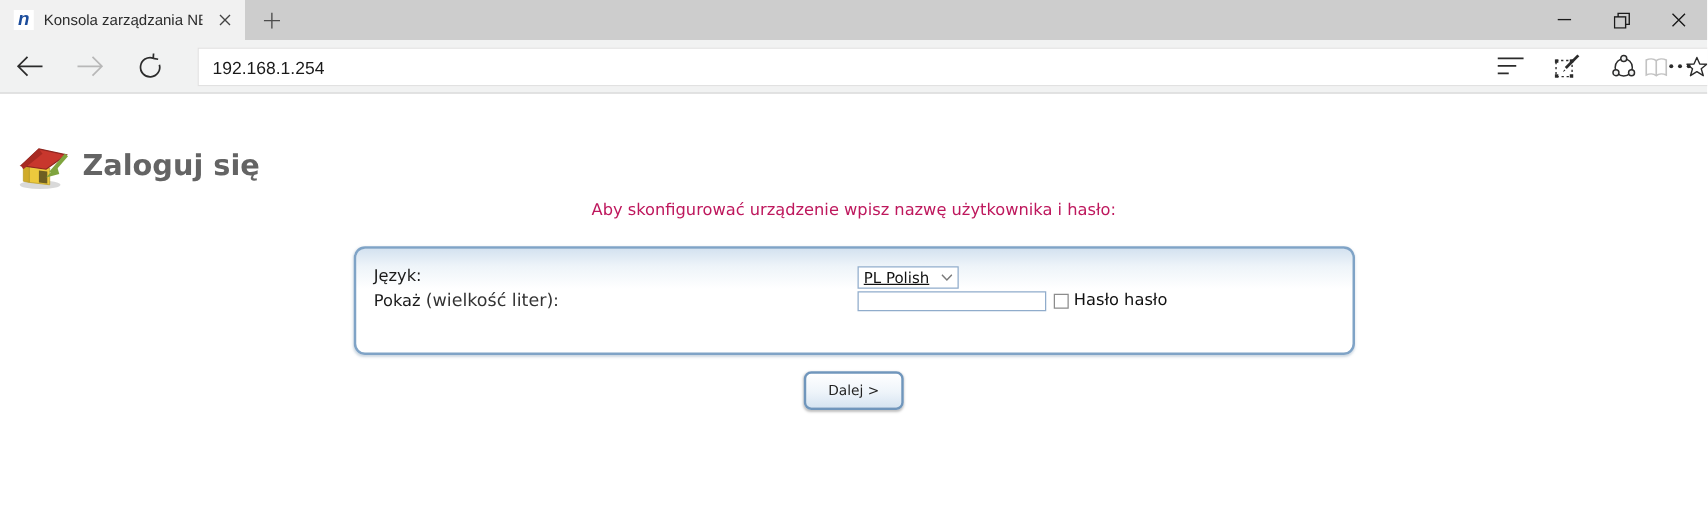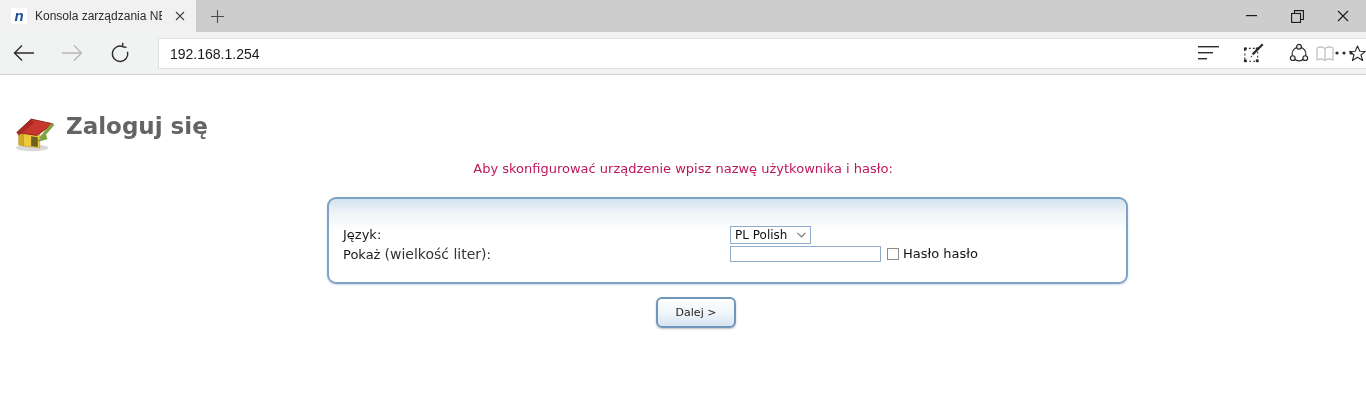--- a/index.html
+++ b/index.html
@@ -25,46 +25,46 @@
   .nav-btn { width:48px; height:100%; display:flex; align-items:center; justify-content:center; }
   .addressbar { position:absolute; left:158px; top:6px; width:1220px; height:31px; background:#fff;
                 border:1px solid #e1e1e1; display:flex; align-items:center; padding:0 4px 0 11px; }
   .url { flex:1; font-size:14px; color:#1a1a1a; }
   .ab-icon { width:32px; height:100%; display:flex; align-items:center; justify-content:center; }
   .tool-group { position:absolute; right:0; top:0; height:100%; display:flex; }
   .tool-btn { width:45px; height:100%; display:flex; align-items:center; justify-content:center; }
 
   
   .page { position:relative; height:343px; background:#fff; font-family:"DejaVu Sans", sans-serif; }
-  .page-header { position:absolute; top:38px; left:11px; display:flex; gap:9px; }
+  .page-header { position:absolute; top:38px; left:11px; display:flex; align-items:center; gap:9px; }
   .page-title { font-size:23px; font-weight:bold; color:#646464; }
   .instruction { position:absolute; top:86px; left:0; right:0; text-align:center; font-size:13px; color:#be185d; }
 
   .formbox { position:absolute; top:122px; left:283px; width:801px; height:87px;
              border:2px solid #7fa3c6; border-radius:9px;
              background:linear-gradient(to bottom, #d4e2f0 0, #eef4f9 14px, #ffffff 32px);
-             box-shadow:0 1px 2px rgba(110,140,170,0.35); padding-top:26px;margin-left:44px; }
+             box-shadow:0 1px 2px rgba(110,140,170,0.35); padding-top:13px; }
   .form-row { display:flex; align-items:center; height:19px; padding-left:14px; }
   .form-label { width:387px; font-size:13px; color:#1b1b1b; flex:0 0 auto; }
   .form-label .hint { font-size:14px; color:#333; }
   .select { width:81px; height:18px; border:1px solid #90accb; background:#fff; display:flex;
             align-items:center; justify-content:space-between; padding:0 4px 0 4px; cursor:default; }
-  .select .sel-value { font-size:12px; color:#111; }
+  .select .sel-value { font-size:12px; color:#111;text-decoration:underline; }
   .input-wrap { position:relative; display:flex; align-items:center; }
   .text-input { width:151px; height:16px; border:1px solid #90accb; background:#fff; font-size:12px;
                 padding:0 3px; outline:none; font-family:"DejaVu Sans", sans-serif; }
   .caret { position:absolute; left:3px; top:2px; width:1px; height:12px; background:#000; }
   .checkbox { width:12px; height:12px; border:1px solid #8c8c8c; background:#fff; margin-left:6px; flex:0 0 auto; }
   .checkbox-label { font-size:13px; color:#111; margin-left:4px; }
 
   .next-btn { position:absolute; top:222px; left:50%; transform:translateX(-50%);
               width:80px; height:31px; border:2px solid #7096bc; border-radius:6px;
               background:linear-gradient(to bottom, #ffffff 0, #eef4fa 55%, #d6e4f1 100%);
               font-size:11px; color:#222; font-family:"DejaVu Sans", sans-serif;
-              box-shadow:0 1px 2px rgba(0,0,0,0.25); cursor:pointer;margin-left:13px; }
+              box-shadow:0 1px 2px rgba(0,0,0,0.25); cursor:pointer; }
 
   svg { display:block; }
 </style>
 </head>
 <body>
 
 <div class="window">
 
   <div class="tabstrip">
     <div class="tab">

